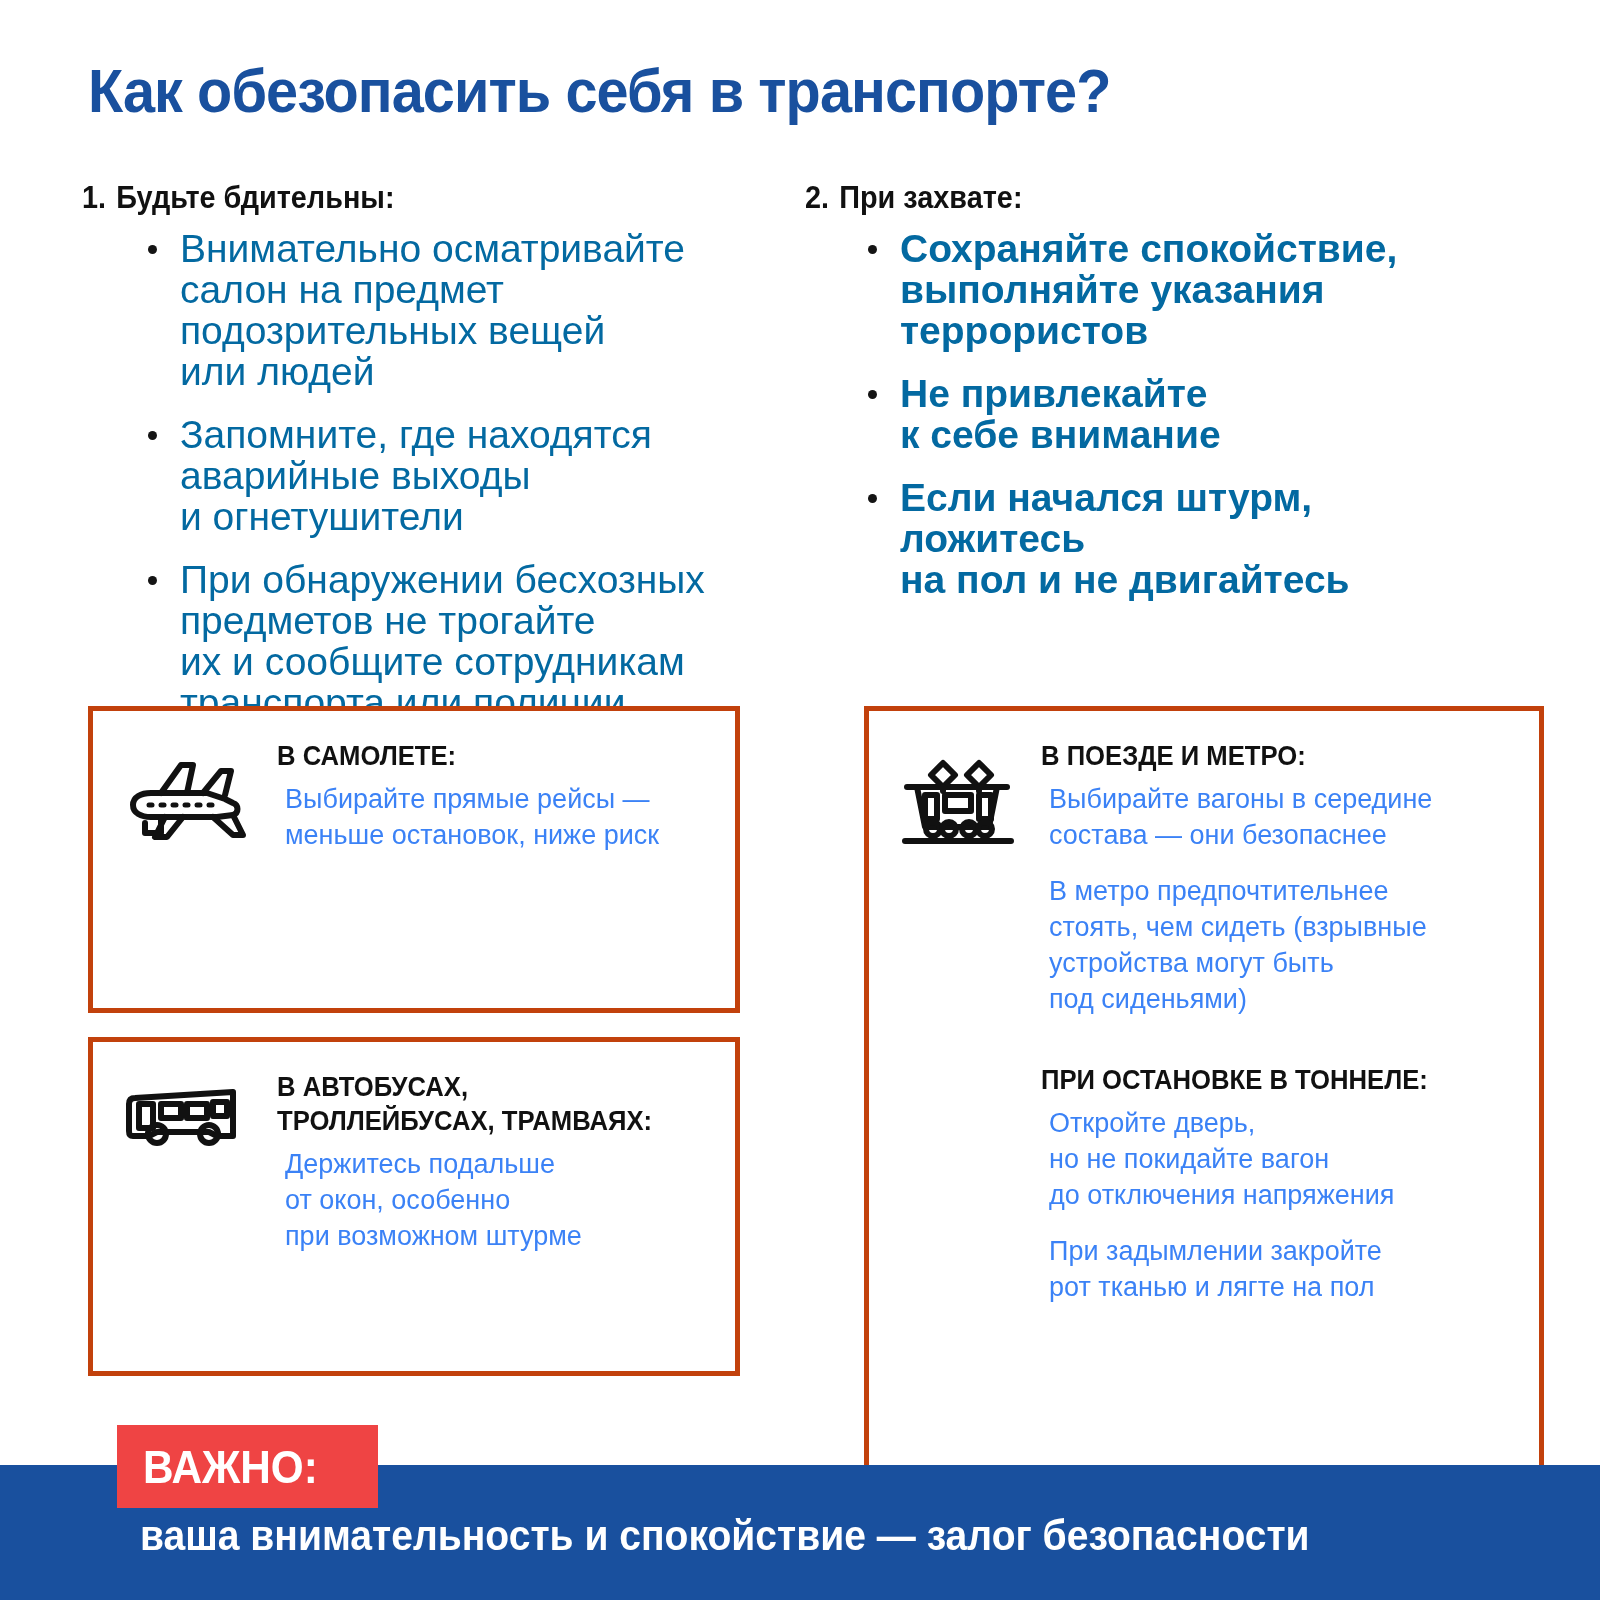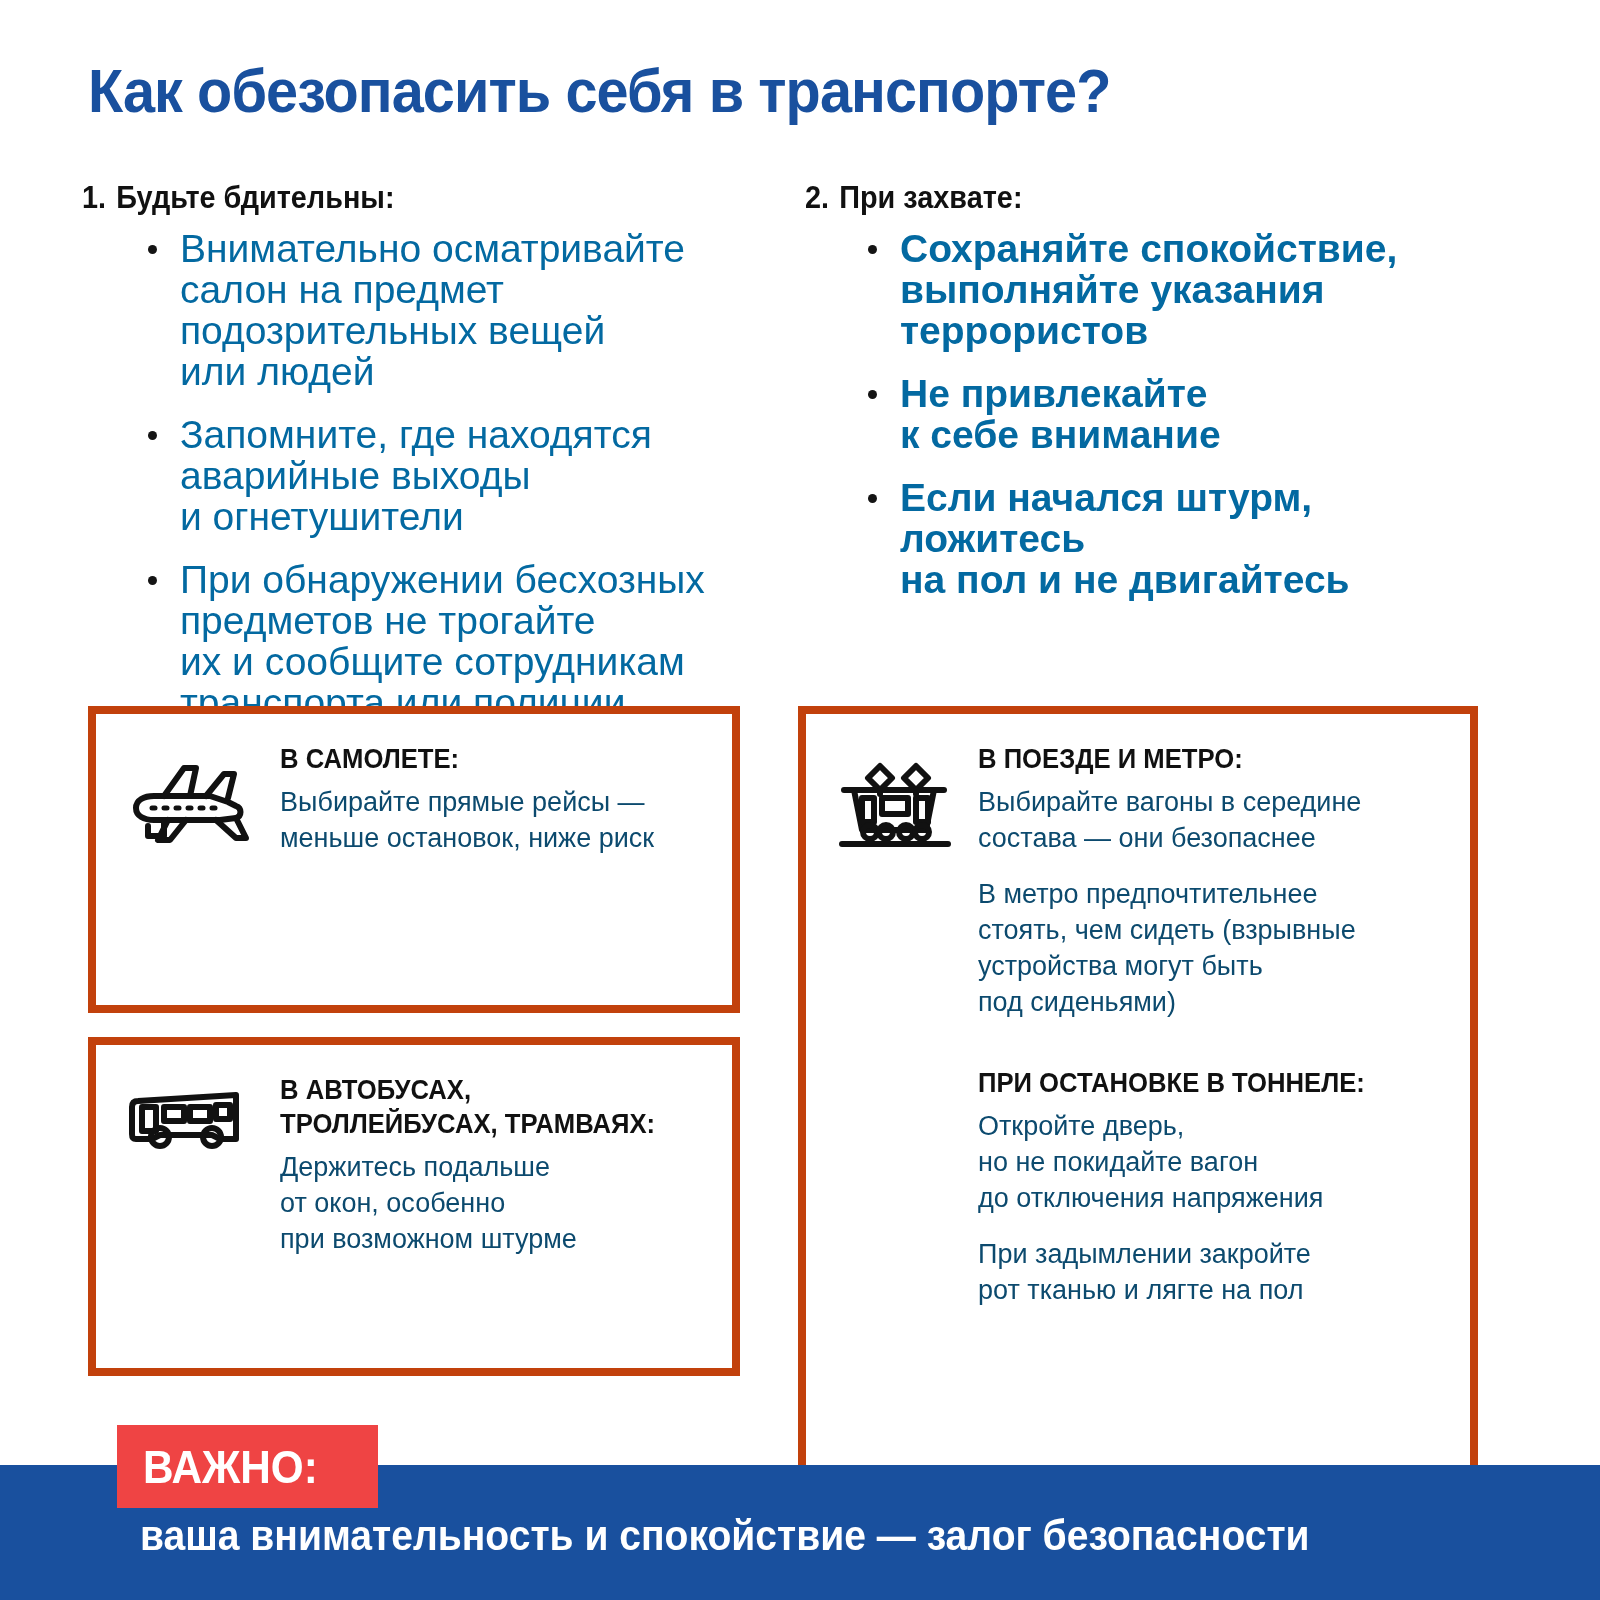--- a/index.html
+++ b/index.html
@@ -51,49 +51,49 @@
   .bullets li::before{
     content:"";
     position:absolute;left:8px;top:17px;
     width:9px;height:9px;border-radius:50%;
     background:#141414;
   }
 
   
   .card{
     position:absolute;
-    border:8px solid #c2410c;
+    border:5px solid #c2410c;
     background:#ffffff;
     box-sizing:border-box;
   }
   #card-plane{left:88px;top:706px;width:652px;height:307px;}
   #card-bus  {left:88px;top:1037px;width:652px;height:339px;text-decoration:underline;}
-  #card-train{left:798px;top:706px;width:680px;height:768px;text-decoration:underline;}
+  #card-train{left:864px;top:706px;width:680px;height:768px;text-decoration:underline;}
 
   .card-inner{position:relative;width:100%;height:100%;}
   .icon-box{position:absolute;}
   #icon-plane{left:28px;top:42px;}
   #icon-bus{left:28px;top:32px;}
   #icon-train{left:22px;top:34px;}
 
   .card-text{position:absolute;}
   #text-plane{left:184px;top:28px;width:430px;}
   #text-bus  {left:184px;top:28px;width:440px;}
   #text-train{left:172px;top:28px;width:460px;}
 
   .card-title{
     font-size:27px;font-weight:bold;color:#111;
     line-height:34px;
     margin:0 0 8px 0;
     transform:scaleX(0.95);transform-origin:left center;
     white-space:pre-line;
   }
   .card-para{
-    font-size:27px;line-height:36px;color:#0c4a6e;
-    margin:0 0 20px 0;
+    font-size:27px;line-height:36px;color:#3b82f6;
+    margin:0 0 20px 8px;
     white-space:pre-line;
   }
   .card-para:last-child{margin-bottom:0;}
   .card-title.second{margin-top:46px;}
 
   
   .bottom-bar{
     position:absolute;left:0;top:1465px;width:1600px;height:135px;
     background:#19509E;
   }

